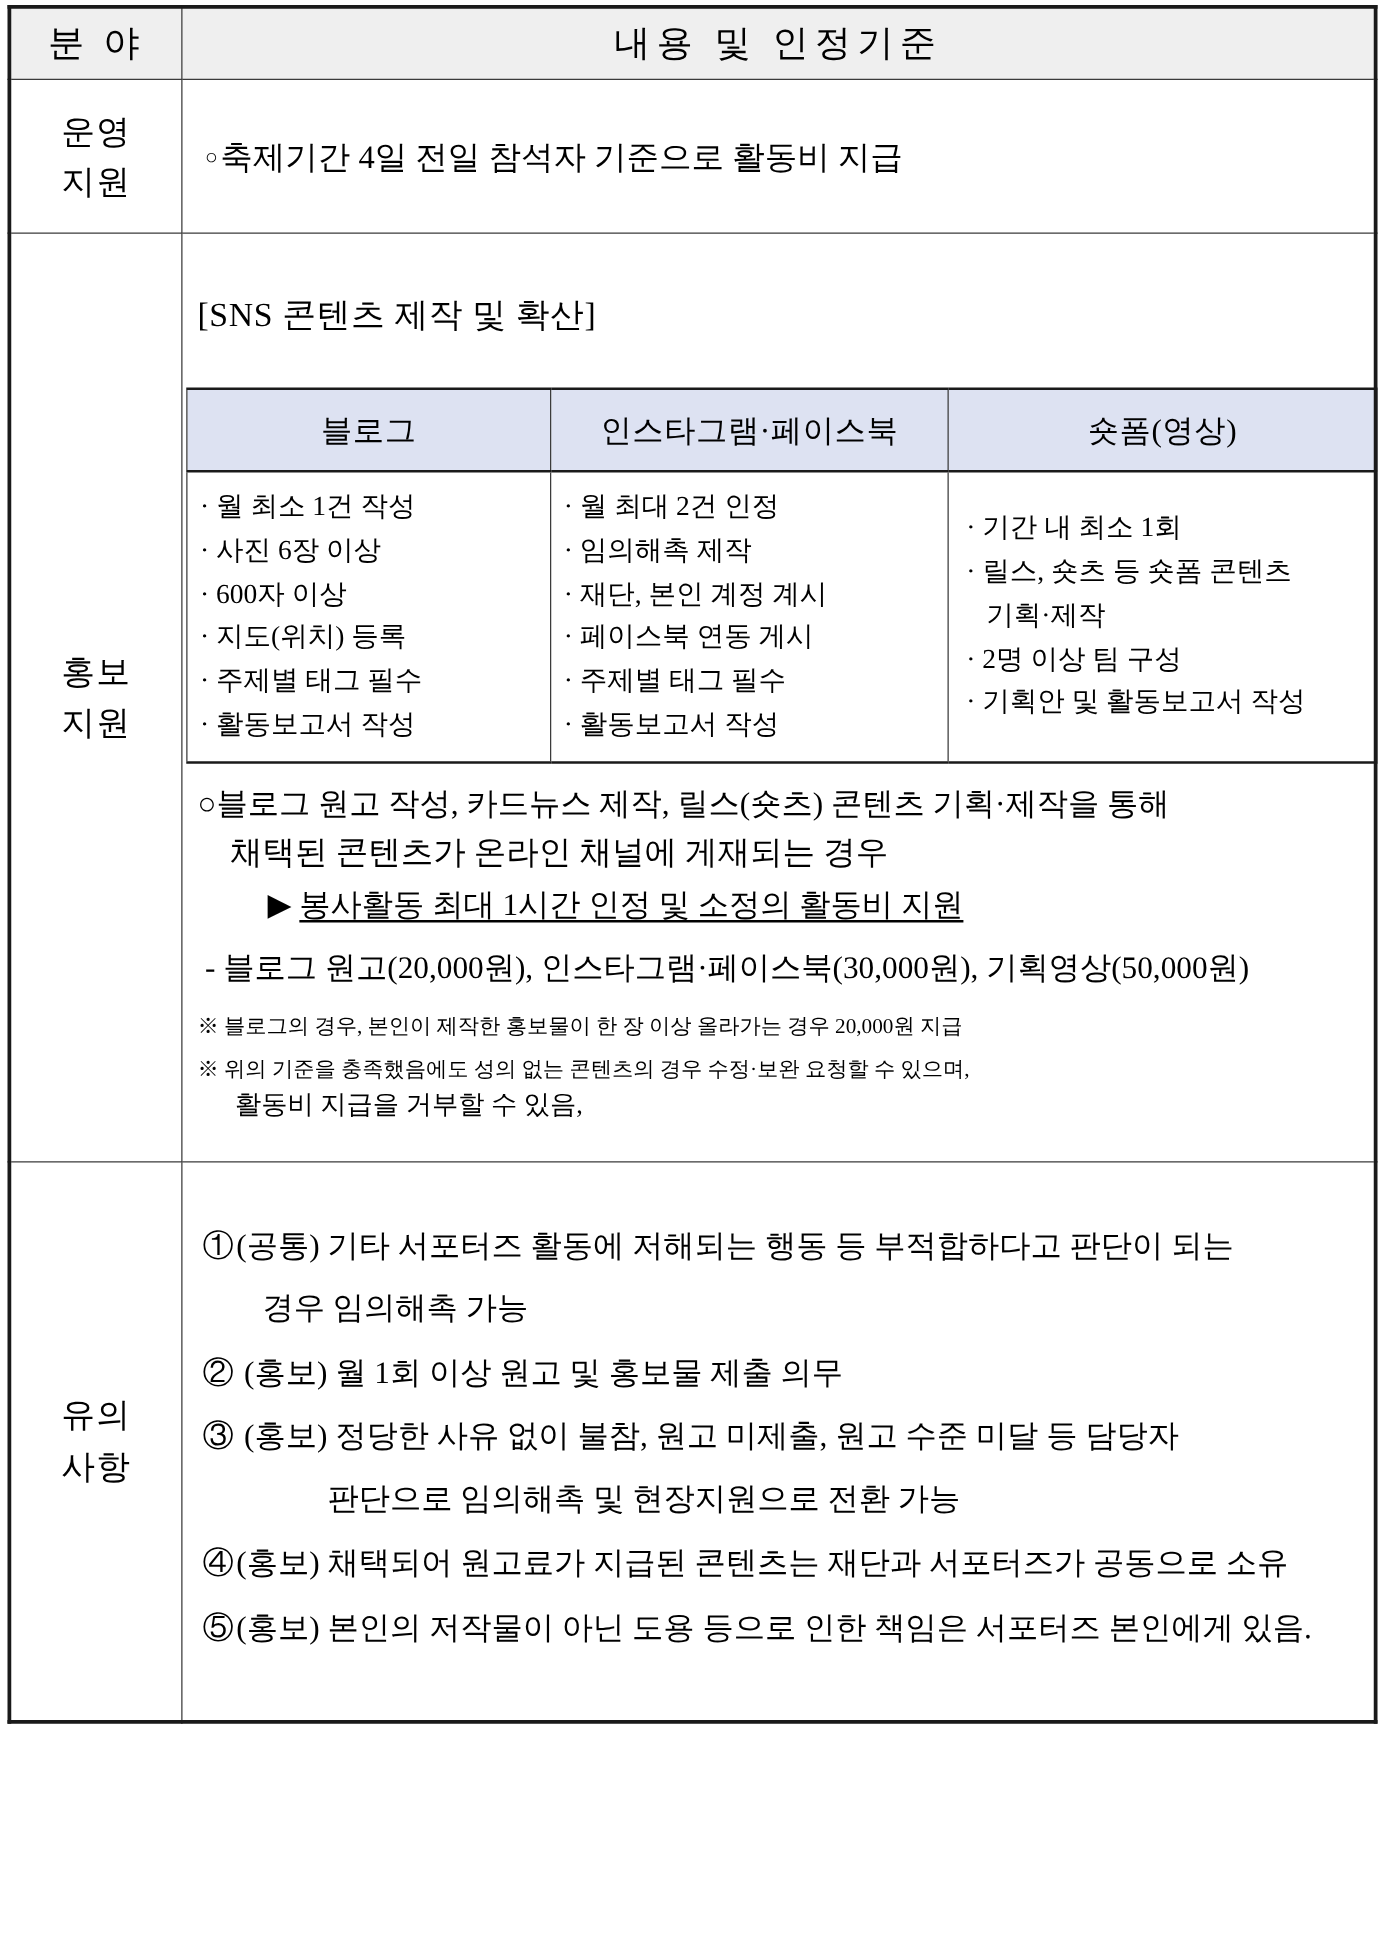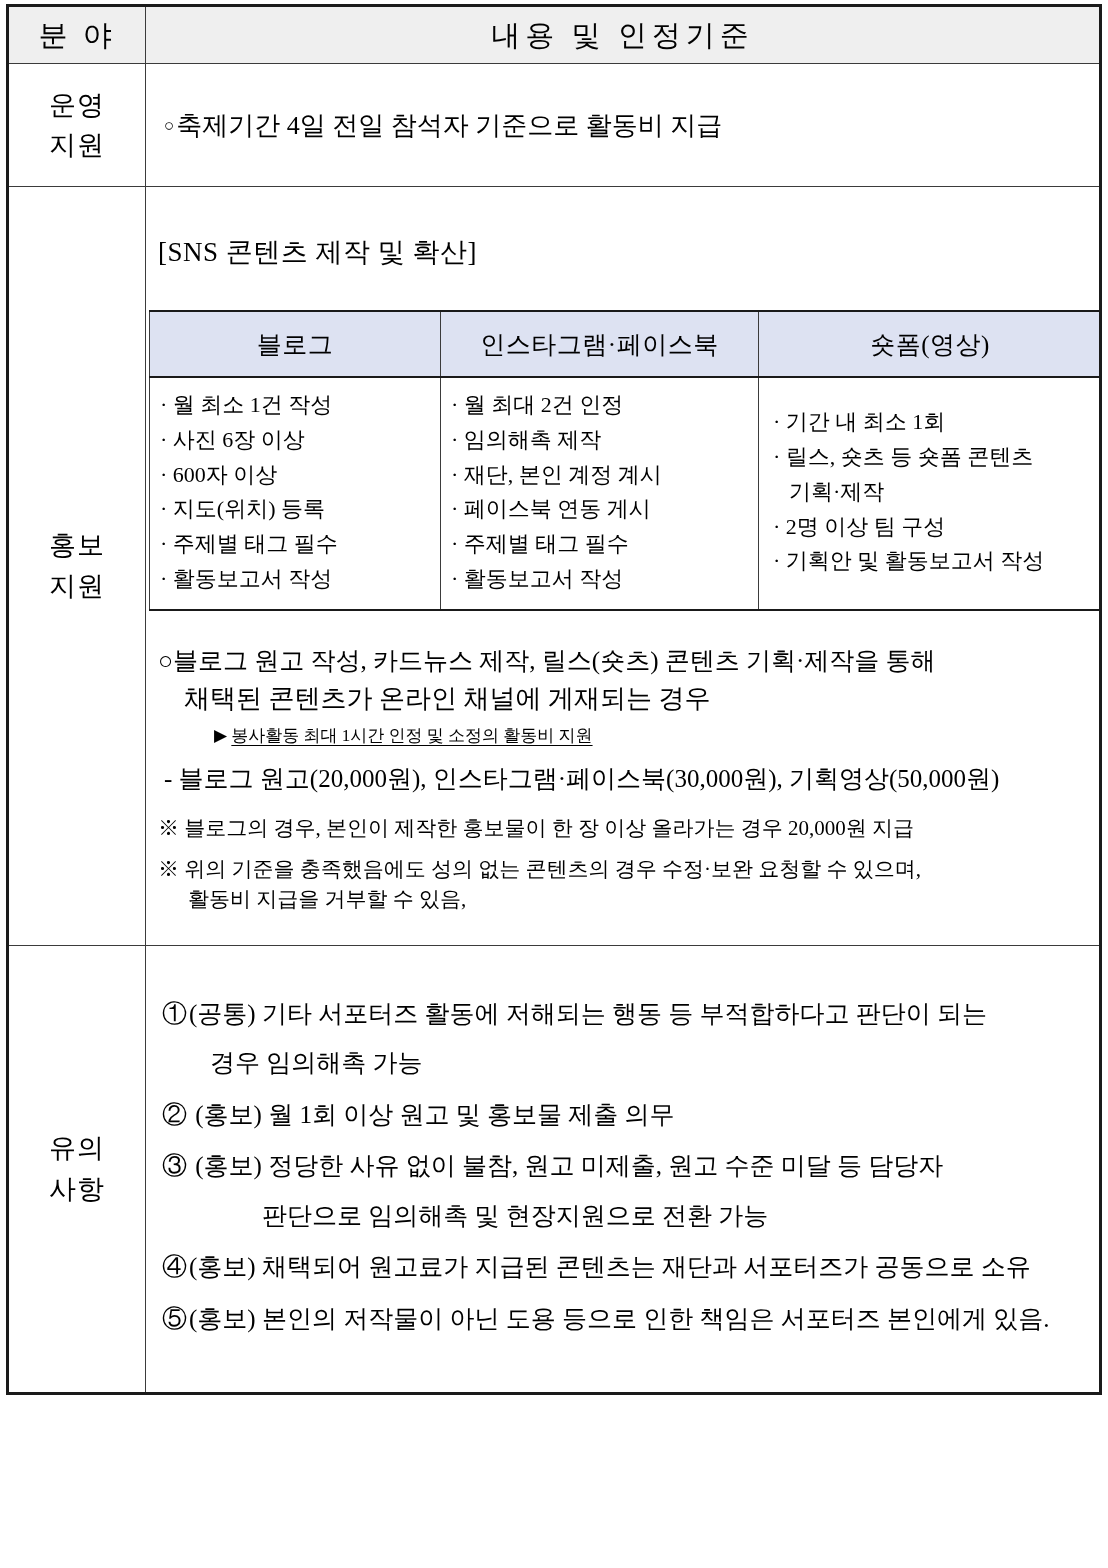--- a/index.html
+++ b/index.html
@@ -132,50 +132,49 @@
   .bullet-line {
     font-size: 22px;
     line-height: 1.58;
     white-space: nowrap;
   }
   .bullet-line.cont { padding-left: 16px; }
 
   
   .notes {
     padding: 14px 8px 30px 12px;
-    margin-top: 17px;
   }
   .note-l1 {
     font-size: 25px;
     line-height: 1.5;
     white-space: nowrap;
   }
   .note-l2 {
     font-size: 26px;
     line-height: 1.5;
     padding-left: 26px;
     white-space: nowrap;
   }
   .note-arrow {
-    font-size: 17px;
+    font-size: 25px;
     line-height: 1.6;
     padding-left: 56px;
     white-space: nowrap;
     margin-top: 4px;
   }
   .note-arrow u { text-decoration: underline; text-underline-offset: 4px; }
   .note-dash {
     font-size: 25px;
     line-height: 1.6;
     padding-left: 6px;
     white-space: nowrap;
     margin-top: 10px;
   }
   .note-star {
-    font-size: 21px;
+    font-size: 17px;
     line-height: 1.45;
     white-space: nowrap;
     margin-top: 14px;
   }
   .note-star.tight { margin-top: 10px; }
   .note-star-cont {
     font-size: 21px;
     line-height: 1.45;
     padding-left: 30px;
     white-space: nowrap;

